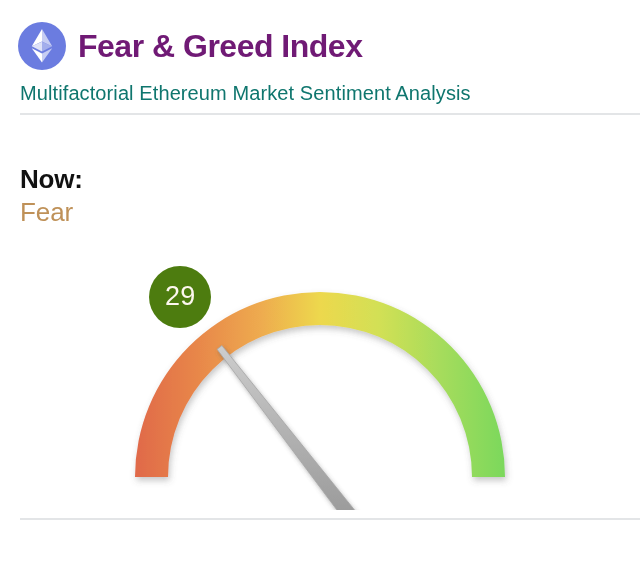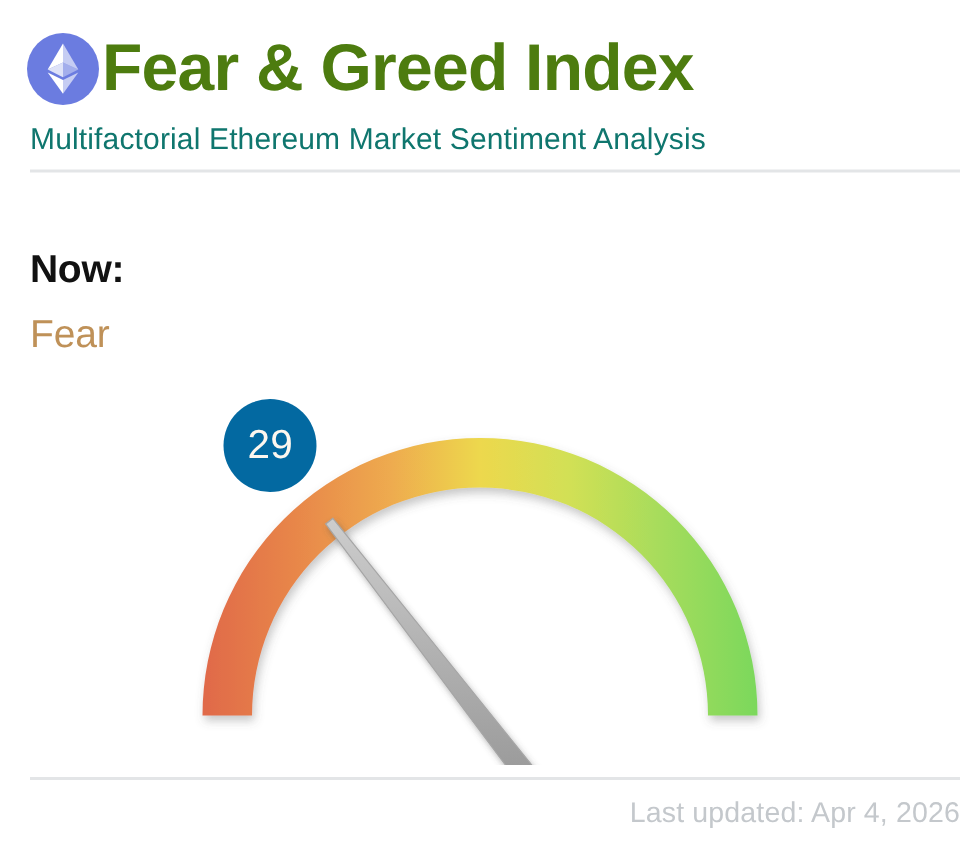--- a/index.html
+++ b/index.html
@@ -36,26 +36,26 @@
     align-items: center;
     height: 56px;
   }
   #eth-logo {
     width: 48px;
     height: 48px;
     flex: 0 0 48px;
     display: block;
   }
   #app-title {
-    font-size: 44px;
+    font-size: 32px;
     font-weight: bold;
-    color: #4d7c0f;
+    color: #701a75;
     letter-spacing: -0.5px;
     line-height: 48px;
-    margin-left: 2px;
+    margin-left: 12px;
     white-space: nowrap;
   }
   #app-subtitle {
     position: absolute;
     left: 20px;
     top: 82px;
     font-size: 20px;
     color: #0f766e;
     letter-spacing: 0.1px;
     white-space: nowrap;
@@ -82,21 +82,21 @@
     color: #111111;
     line-height: 31px;
     letter-spacing: -0.2px;
     margin-top: 31px;
   }
   #status-sentiment {
     font-size: 26px;
     font-weight: normal;
     color: #bf9158;
     line-height: 31px;
-    margin-top: 12px;
+    margin-top: 2px;
     letter-spacing: -0.1px;
   }
 
   
   #gauge-wrap {
     position: absolute;
     left: 0;
     top: 180px;
     width: 640px;
     height: 330px;
@@ -206,23 +206,20 @@
                L 472 297
                A 152 152 0 0 0 168 297
                Z"></path>
 
       <g id="gauge-needle" filter="url(#needle-shadow)">
         <polygon id="needle-shape" fill="url(#needle-grad)" stroke="#a6a6a6" stroke-width="0.8" points="370.1,349.3 358.2,358.5 217.1,169.3 221.9,165.6"></polygon>
       </g>
     </svg>
   </div>
 
-  <div id="value-badge" style="background: #0369a1; left: 149.257px; top: 265.845px;">
+  <div id="value-badge" style="background: #4d7c0f; left: 149.257px; top: 265.845px;">
     <span id="value-badge-number" style="color: rgb(253, 247, 239);">29</span>
   </div>
 
   <div class="divider" id="divider-bottom"></div>
 
-  <div id="footer">
-    <span id="footer-updated">Last updated: Apr 4, 2026</span>
-  </div>
 
 </div>
 
 </body></html>

